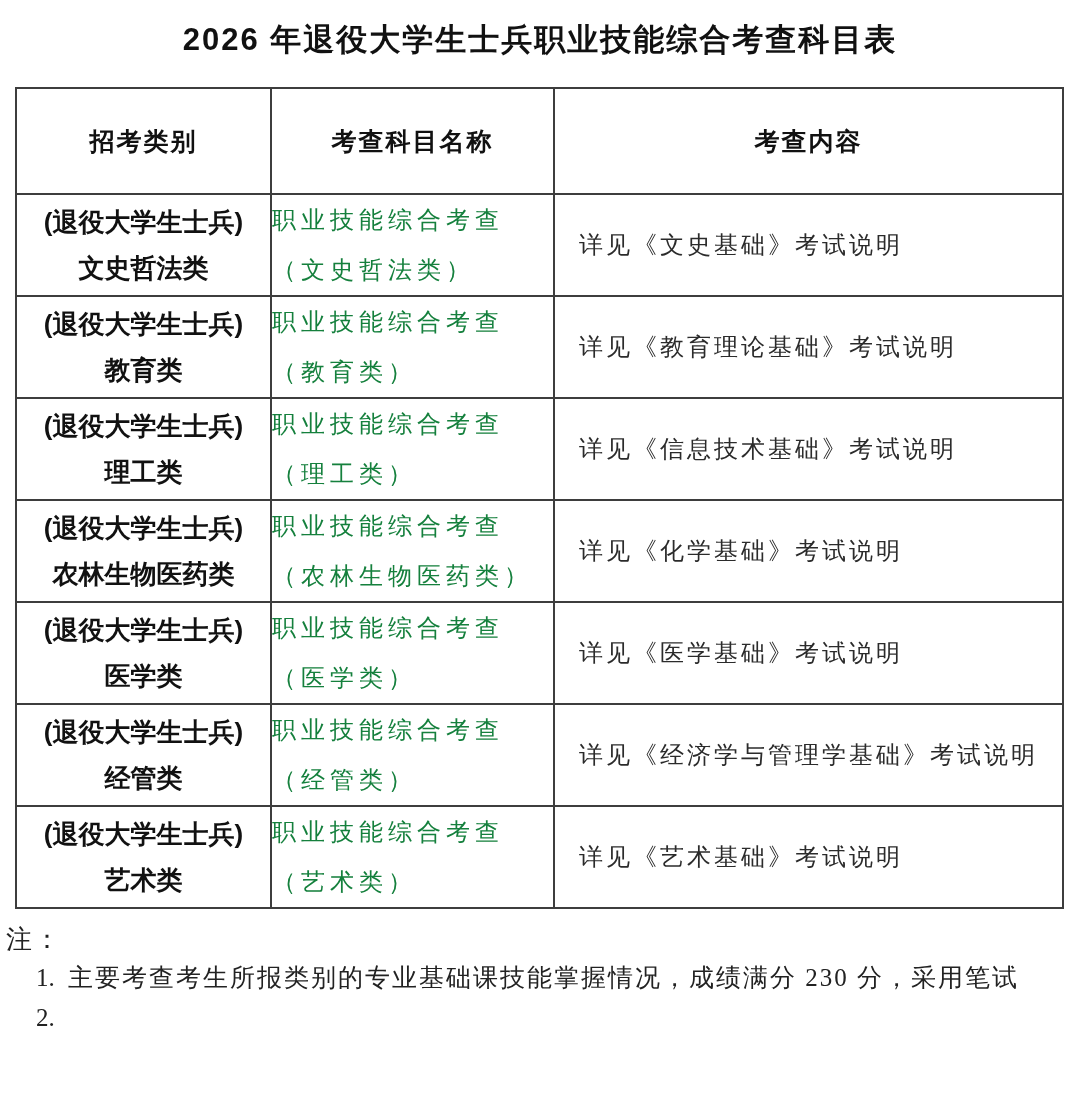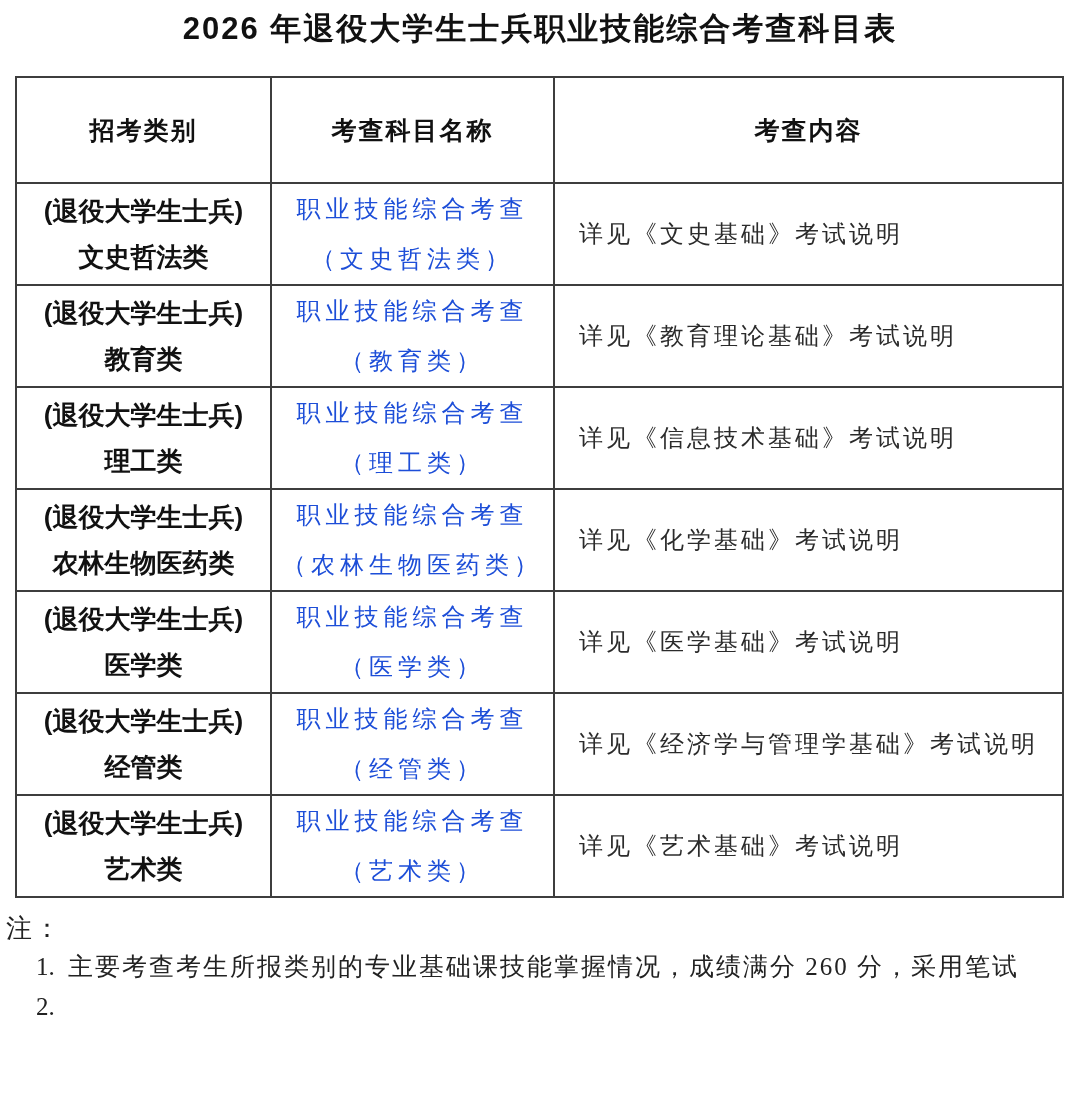--- a/index.html
+++ b/index.html
@@ -7,21 +7,21 @@
     margin: 0; padding: 0;
     width: 1080px; height: 1115px;
     background: #ffffff;
     color: #1d1d1d;
     font-family: "Liberation Sans", sans-serif;
     overflow: hidden;
   }
   .page { width: 1080px; height: 1115px; position: relative; }
 
   .doc-title {
-    margin: 1px;
+    margin: 12px;
     padding-top: 8px;
     text-align: center;
     font-size: 31px;
     font-weight: bold;
     letter-spacing: 2px;
     line-height: 40px;
     color: #111111;
     font-family: "Liberation Sans", sans-serif;
   }
 
@@ -55,26 +55,25 @@
   td.cell-category {
     text-align: center;
     font-weight: bold;
     font-size: 26px;
     line-height: 46px;
     color: #111111;
     font-family: "Liberation Sans", sans-serif;
     border-radius: 6px;
   }
   td.cell-subject {
-    text-align: center;
     font-size: 24px;
     line-height: 50px;
     letter-spacing: 5px;
     font-weight: normal;
-    color: #1d4ed8;
+    color: #15803d;
     font-family: "Liberation Serif", serif;
   }
   td.cell-content {
     text-align: left;
     padding-left: 24px;
     font-size: 24px;
     letter-spacing: 3px;
     font-weight: normal;
     color: #2b2b2b;
     font-family: "Liberation Serif", serif;
@@ -209,21 +208,21 @@
         <td class="cell-content">详见《艺术基础》考试说明</td>
       </tr>
     </tbody>
   </table>
 
   <div class="notes">
     <div class="note-label">注：</div>
     <div class="note-item">
       <div class="note-number">1.</div>
       <div class="note-lines">
-        <div class="note-line">主要考查考生所报类别的专业基础课技能掌握情况，成绩满分 260 分，采用笔试</div>
+        <div class="note-line">主要考查考生所报类别的专业基础课技能掌握情况，成绩满分 230 分，采用笔试</div>
       </div>
     </div>
     <div class="note-item">
       <div class="note-number">2.</div>
       <div class="note-lines">
       </div>
     </div>
   </div>
 
 </div>

